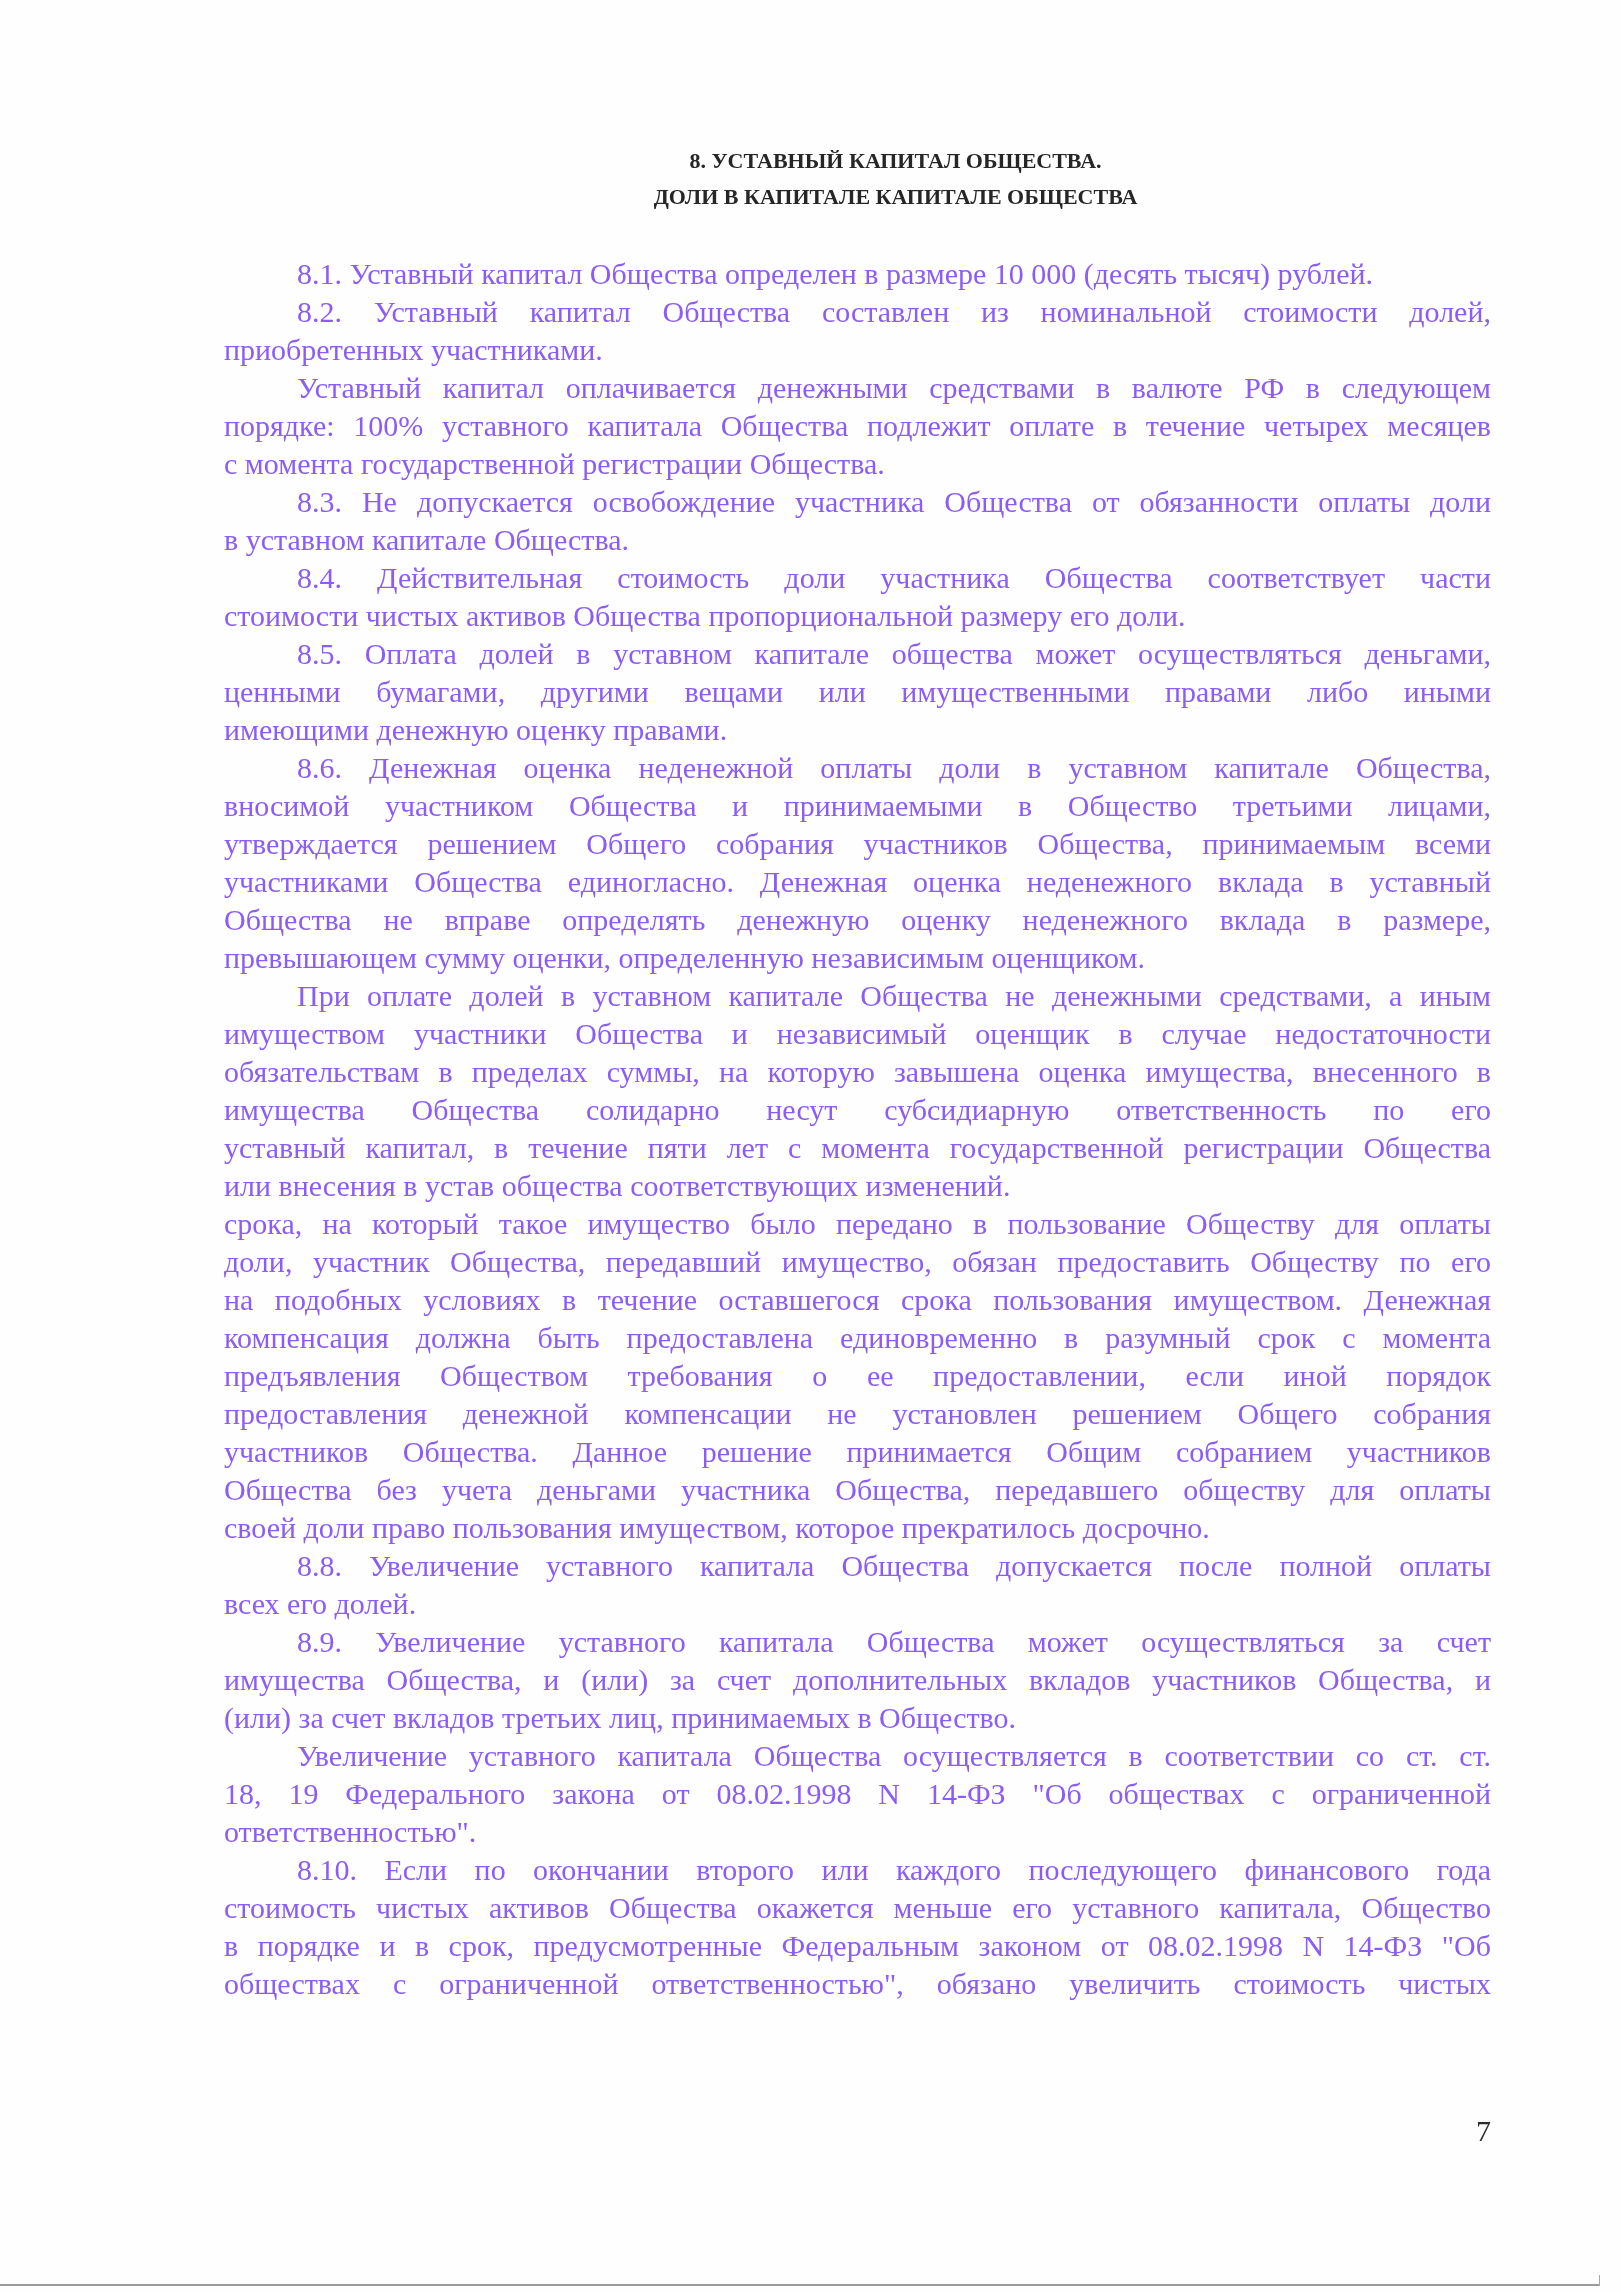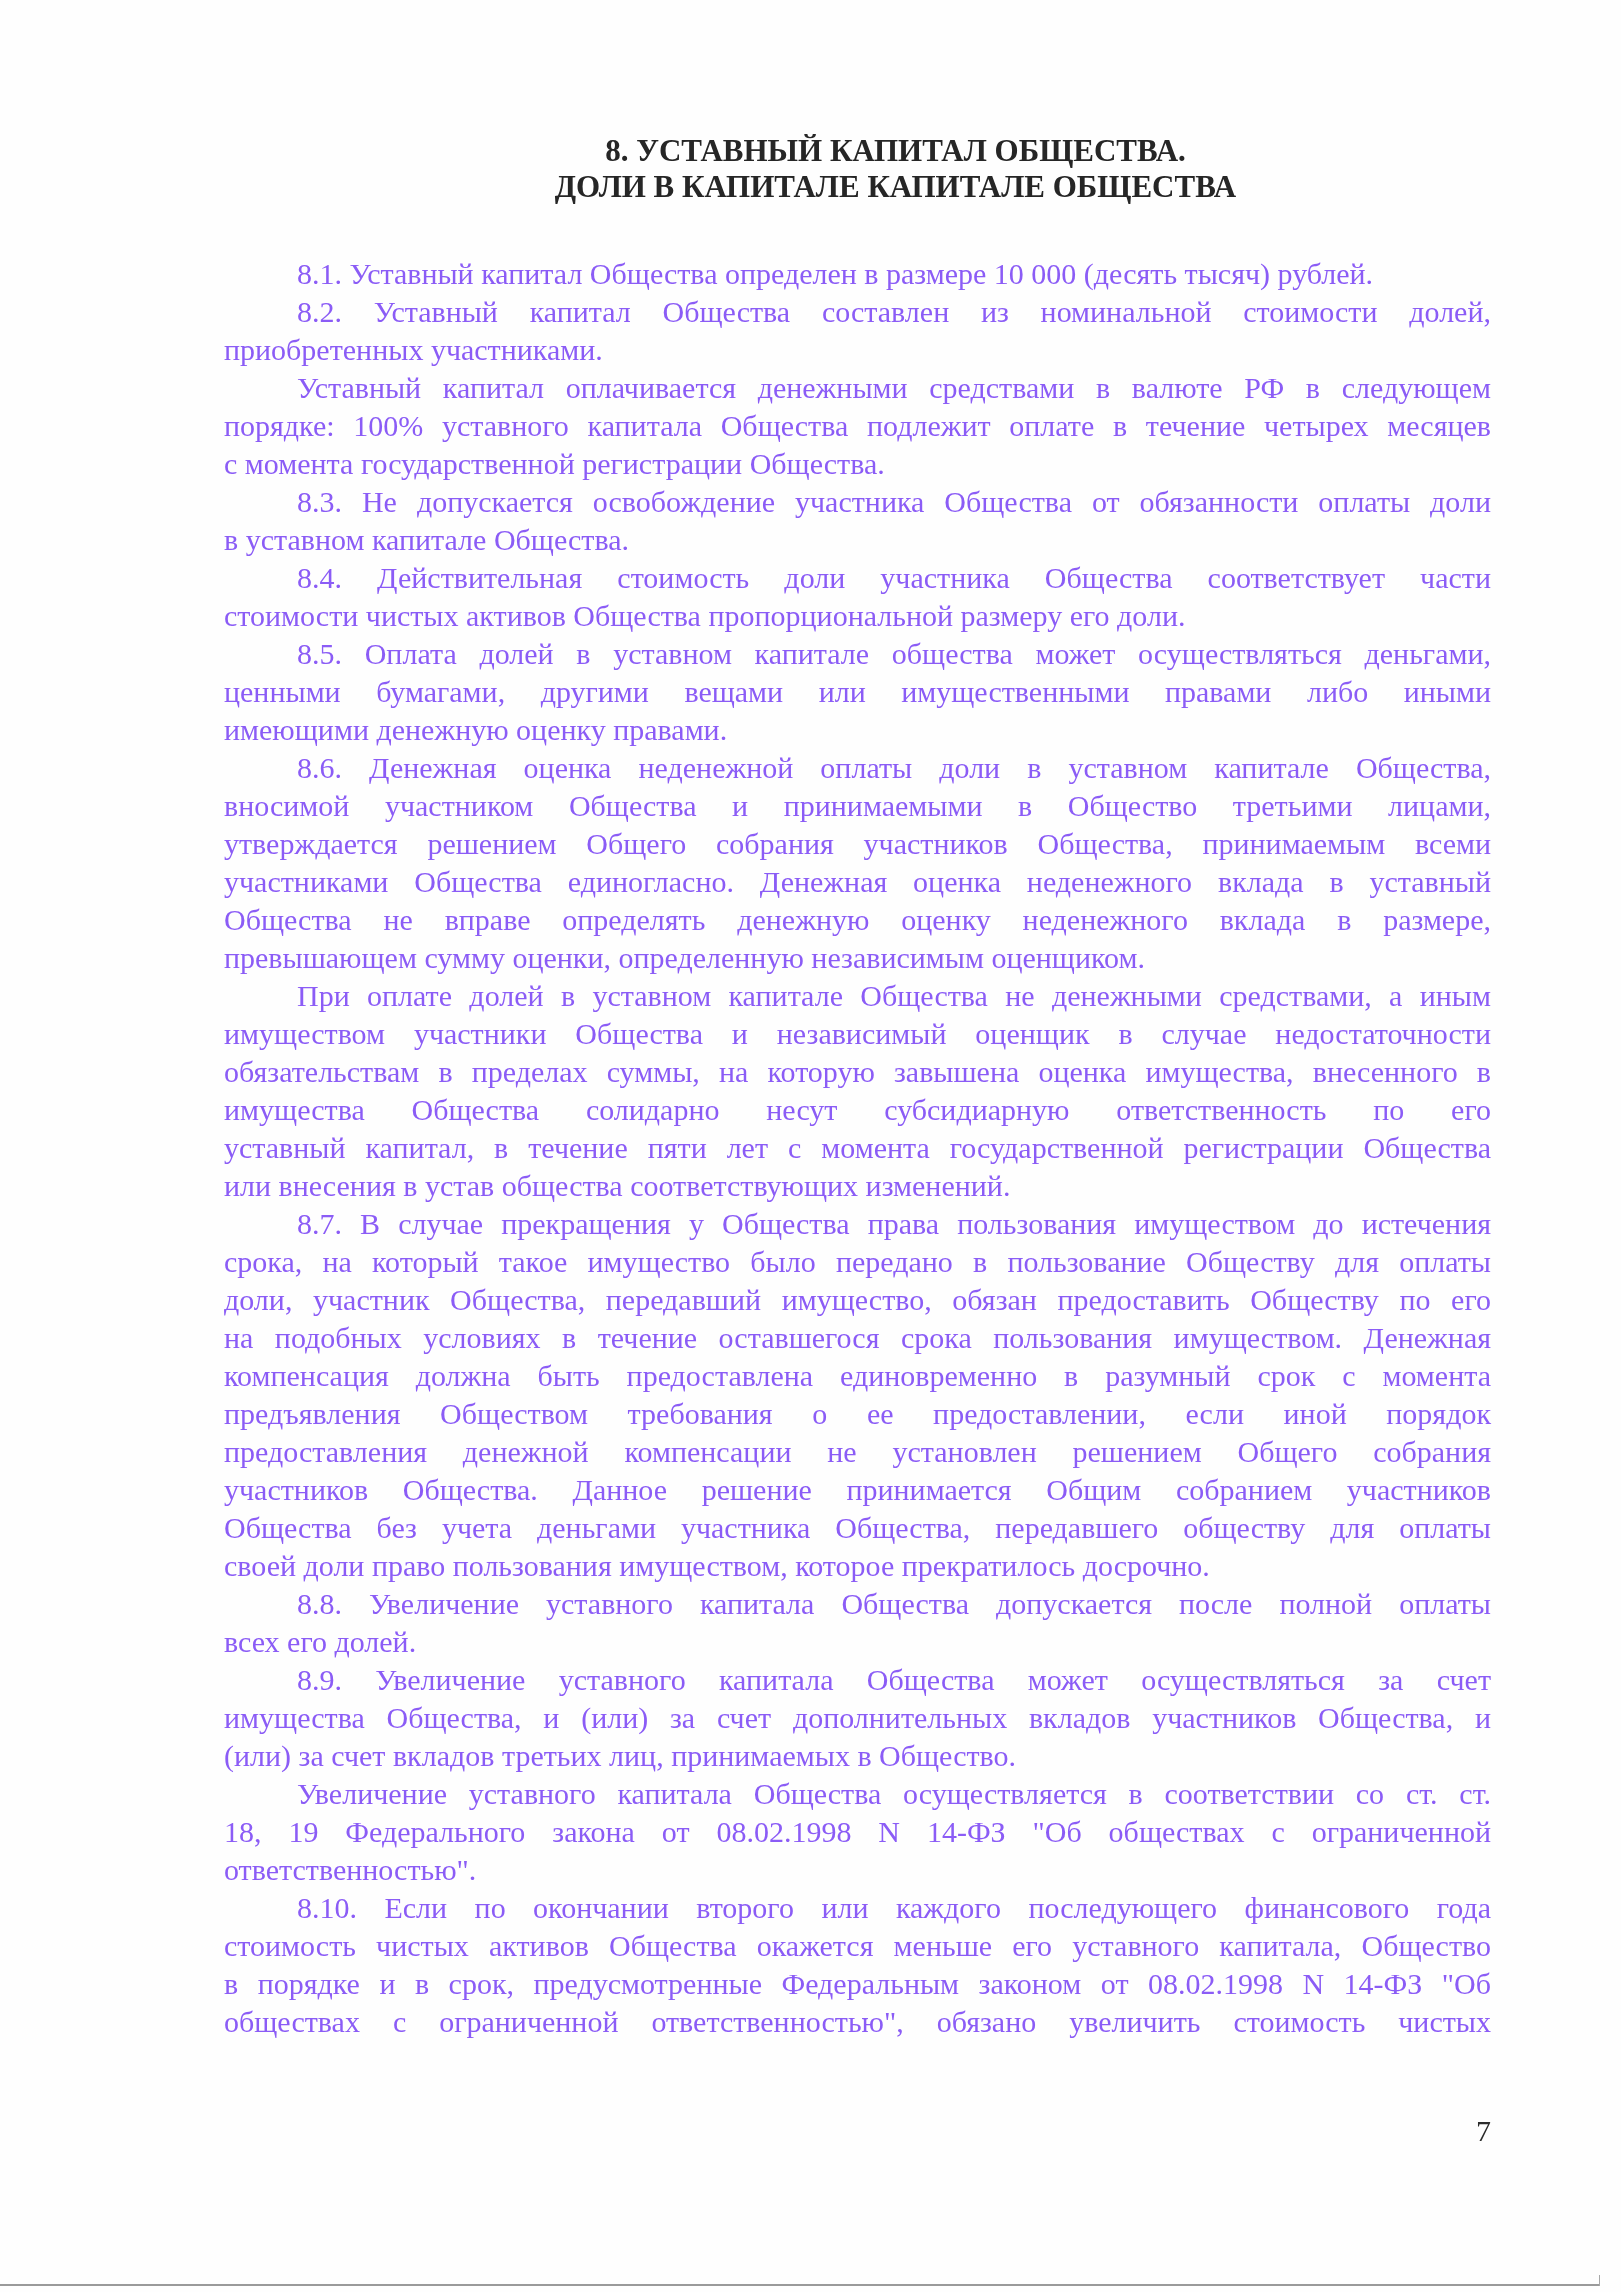--- a/index.html
+++ b/index.html
@@ -2,22 +2,22 @@
 <html style="font-size:14.3px"><head>
 <meta charset="utf-8">
 <style>
   html, body { margin: 0; padding: 0; }
   body {
     width: 1621px; height: 2293px; background: #ffffff; position: relative; overflow: hidden;
     font-family: "Liberation Serif", "DejaVu Serif", serif; color: #2a2a2a;
   }
   .page { position: absolute; left: 0; top: 0; width: 1621px; height: 2293px; background: #fefefe; }
   .heading {
-    position: absolute; left: 224px; width: 1343px; top: 133px;
-    text-align: center; font-weight: bold; font-size: 31px; line-height: 36px; color: #262626;
+    position: absolute; left: 224px; width: 1343px; top: 143px;
+    text-align: center; font-weight: bold; font-size: 22px; line-height: 36px; color: #262626;
   }
   .heading .hl { display: block; white-space: nowrap; }
   .body-text {
     position: absolute; left: 224px; top: 255px; width: 1267px;
     font-size: 30px; line-height: 38px; color: #8b5cf6;
   }
   .ln { display: block; white-space: nowrap; text-align: justify; text-align-last: justify; height: 38px; overflow: visible; }
   .ln.last { text-align-last: left; }
   .ln.indent { padding-left: 73px; }
   .page-number {
@@ -73,21 +73,20 @@
       </div>
       <div>
         <span class="ln indent">При оплате долей в уставном капитале Общества не денежными средствами, а иным</span>
         <span class="ln">имуществом участники Общества и независимый оценщик в случае недостаточности</span>
         <span class="ln">обязательствам в пределах суммы, на которую завышена оценка имущества, внесенного в</span>
         <span class="ln">имущества Общества солидарно несут субсидиарную ответственность по его</span>
         <span class="ln">уставный капитал, в течение пяти лет с момента государственной регистрации Общества</span>
         <span class="ln last">или внесения в устав общества соответствующих изменений.</span>
       </div>
       <div>
-        <span class="ln indent">8.7. В случае прекращения у Общества права пользования имуществом до истечения</span>
         <span class="ln">срока, на который такое имущество было передано в пользование Обществу для оплаты</span>
         <span class="ln">доли, участник Общества, передавший имущество, обязан предоставить Обществу по его</span>
         <span class="ln">на подобных условиях в течение оставшегося срока пользования имуществом. Денежная</span>
         <span class="ln">компенсация должна быть предоставлена единовременно в разумный срок с момента</span>
         <span class="ln">предъявления Обществом требования о ее предоставлении, если иной порядок</span>
         <span class="ln">предоставления денежной компенсации не установлен решением Общего собрания</span>
         <span class="ln">участников Общества. Данное решение принимается Общим собранием участников</span>
         <span class="ln">Общества без учета деньгами участника Общества, передавшего обществу для оплаты</span>
         <span class="ln last">своей доли право пользования имуществом, которое прекратилось досрочно.</span>
       </div>

